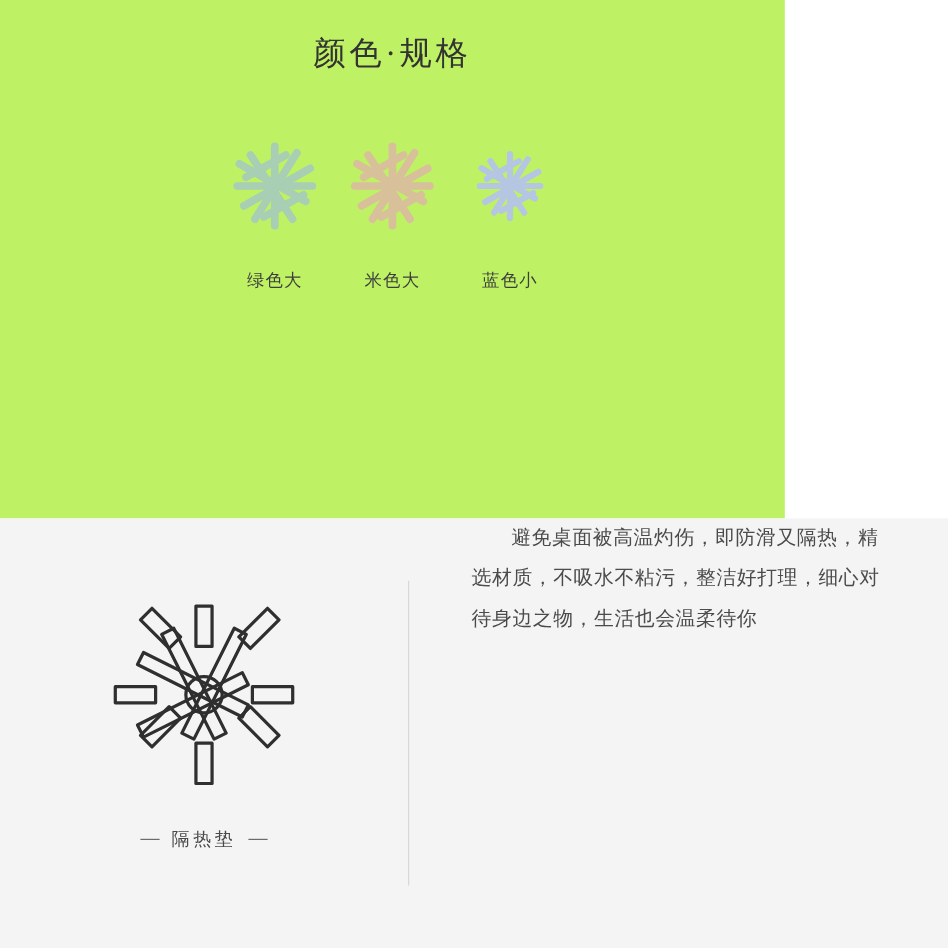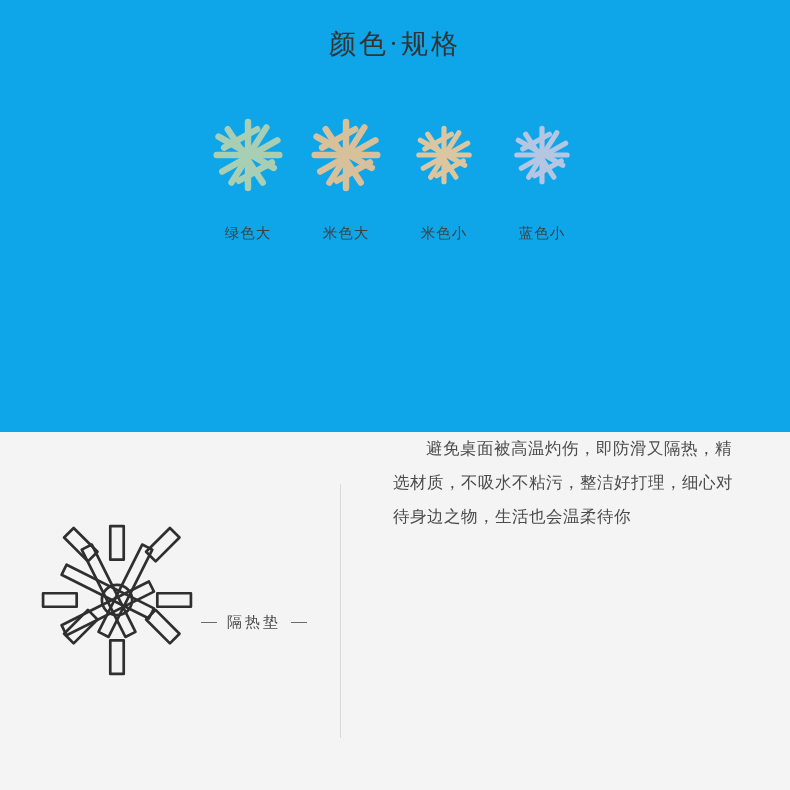--- a/index.html
+++ b/index.html
@@ -16,23 +16,23 @@
   }
   .page {
     position: relative;
     width: 790px;
     height: 790px;
   }
 
   
   .top-section {
     position: relative;
-    width: 790px;
+    width: 654px;
     height: 432px;
-    background: #0ea5e9;
+    background: #bef264;
   }
   .title {
     text-align: center;
     font-size: 27px;
     letter-spacing: 3px;
     color: #333333;
     padding-top: 26px;
     font-weight: 400;
     font-family: "Liberation Serif", serif;
   }
@@ -70,21 +70,21 @@
   }
   .bottom-inner {
     display: flex;
     height: 100%;
     align-items: stretch;
   }
   .left-pane {
     width: 340px;
     position: relative;
     display: flex;
-    flex-direction: row;
+    flex-direction: column;
     align-items: center;
     justify-content: center;
   }
   .trivet-wrap {
     margin-top: -18px;
   }
   .left-label {
     margin-top: 22px;
     font-size: 15px;
     letter-spacing: 3px;
@@ -160,37 +160,20 @@
               <line x1="24" y1="42" x2="60" y2="22"></line>
                 <line x1="40" y1="78" x2="76" y2="58"></line>
             </g>
           </svg>
         </div>
         <div class="swatch-caption">米色大</div>
       </div>
 
 
 
-      <div class="swatch">
-        <div class="swatch-img">
-          <svg width="74" height="74" viewBox="0 0 100 100">
-            <g stroke="#dcc69f" stroke-width="7" stroke-linecap="round" fill="none">
-              <line x1="18" y1="30" x2="78" y2="64"></line>
-                <line x1="22" y1="68" x2="82" y2="34"></line>
-              <line x1="50" y1="14" x2="50" y2="86"></line>
-                <line x1="16" y1="50" x2="84" y2="50"></line>
-              <line x1="28" y1="22" x2="66" y2="80"></line>
-                <line x1="70" y1="20" x2="32" y2="80"></line>
-              <line x1="24" y1="42" x2="60" y2="22"></line>
-                <line x1="40" y1="78" x2="76" y2="58"></line>
-            </g>
-          </svg>
-        </div>
-        <div class="swatch-caption">米色小</div>
-      </div>
 
 
       <div class="swatch">
         <div class="swatch-img">
           <svg width="74" height="74" viewBox="0 0 100 100">
             <g stroke="#b4c6e2" stroke-width="7" stroke-linecap="round" fill="none">
               <line x1="18" y1="30" x2="78" y2="64"></line>
                 <line x1="22" y1="68" x2="82" y2="34"></line>
               <line x1="50" y1="14" x2="50" y2="86"></line>
                 <line x1="16" y1="50" x2="84" y2="50"></line>

